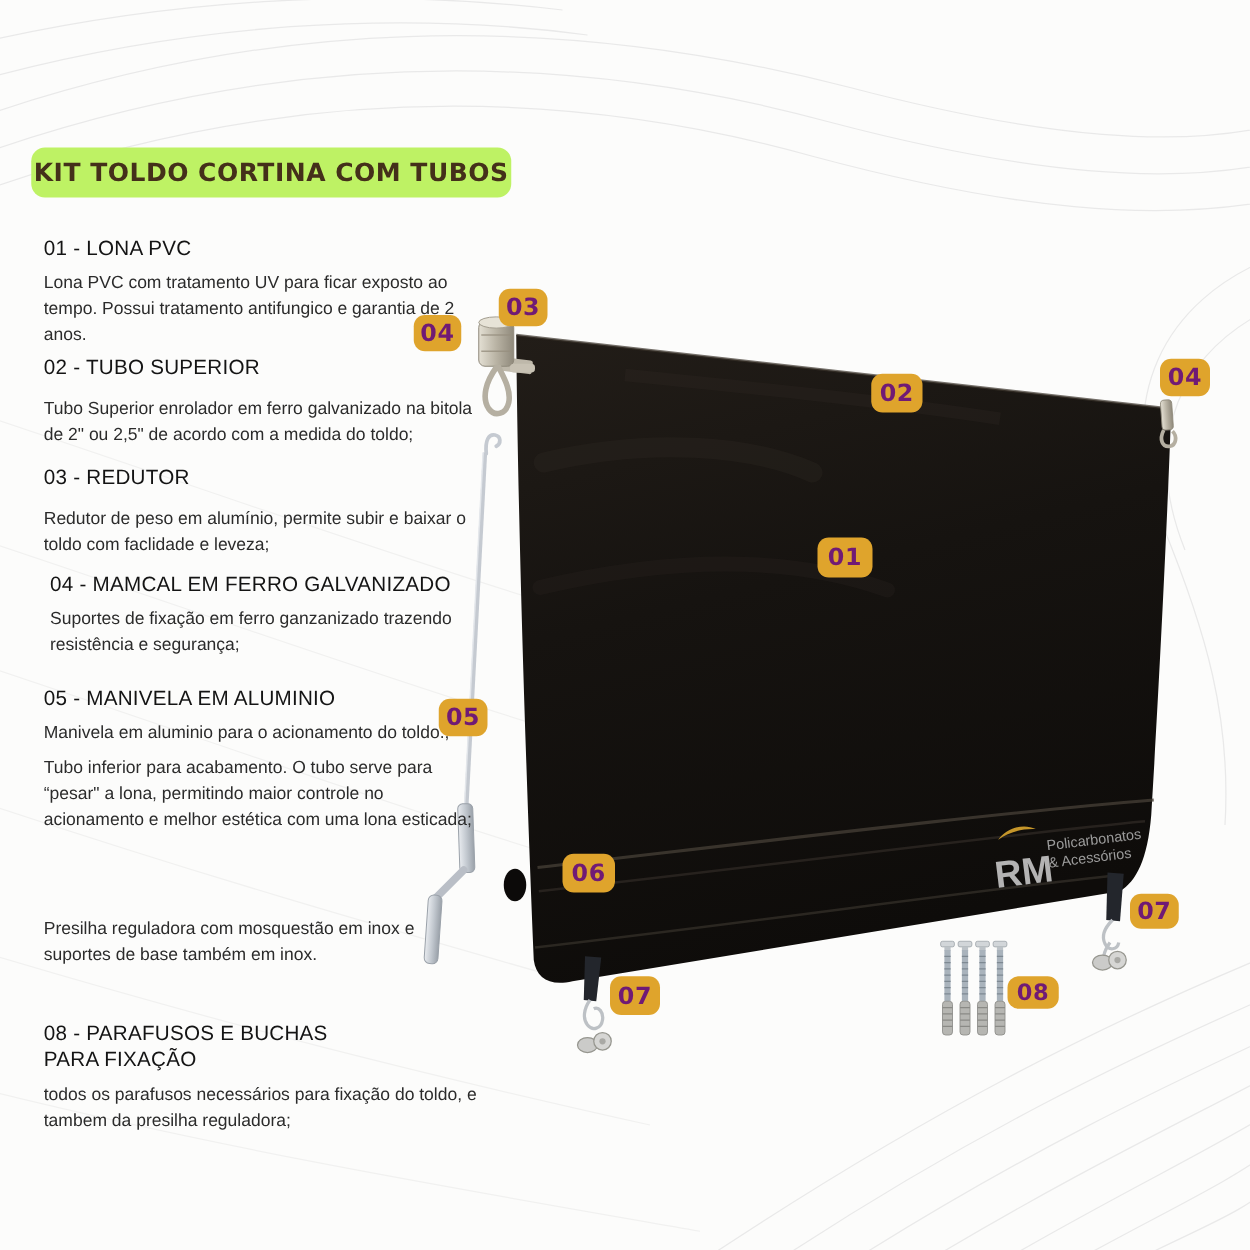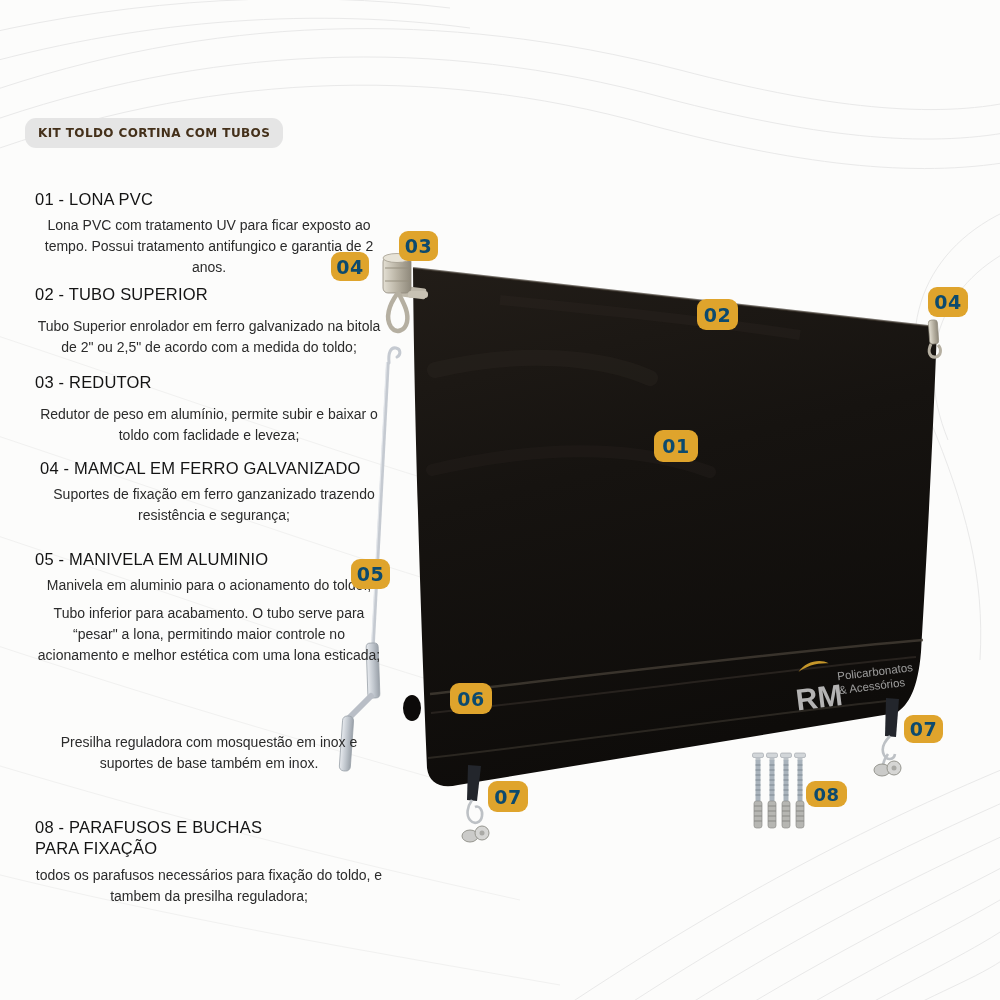--- a/index.html
+++ b/index.html
@@ -3,37 +3,37 @@
 <meta charset="utf-8">
 <style>
   html,body{margin:0;padding:0;background:#ffffff;}
   .page{
     position:relative;width:1000px;height:1000px;overflow:hidden;
     background:#FCFCFB;font-family:"Liberation Sans",sans-serif;
   }
   .bg{position:absolute;left:0;top:0;z-index:0;}
   .title-banner{
     position:absolute;left:25px;top:118px;z-index:2;
-    background:#e5e5e5;border-radius:11px;padding:8px 13px;
+    background:#bef264;border-radius:11px;padding:8px 2px;
     color:#44301A;font-family:"DejaVu Sans",sans-serif;
-    font-size:12px;font-weight:600;letter-spacing:.4px;white-space:nowrap;
+    font-size:20px;font-weight:600;letter-spacing:.4px;white-space:nowrap;
   }
   .spec{position:absolute;left:35px;width:348px;z-index:2;}
   .spec h3{
     margin:0 0 5px 0;font-size:16.5px;font-weight:normal;color:#141414;
     letter-spacing:.2px;line-height:1.3;
   }
   .spec.gap h3{margin-bottom:11px;}
   .spec.indent{left:40px;}
-  .spec p{margin:0;font-size:14px;line-height:1.5;color:#2B2B2B;text-align:center;}
+  .spec p{margin:0;font-size:14px;line-height:1.5;color:#2B2B2B;}
   .product{position:absolute;left:320px;top:220px;z-index:1;}
   .badge{
     position:absolute;z-index:3;background:#DFA42C;border-radius:9px;
     display:flex;align-items:center;justify-content:center;
-    color:#0c4a6e;font-family:"DejaVu Sans",sans-serif;
+    color:#701a75;font-family:"DejaVu Sans",sans-serif;
     font-weight:800;font-size:19px;letter-spacing:.5px;
   }
 </style>
 </head>
 <body>
 
 <div class="page">
 
   <svg class="bg" width="1000" height="1000" viewBox="0 0 1000 1000">
     <g fill="none" stroke="#E9E9E9" stroke-width="1">

